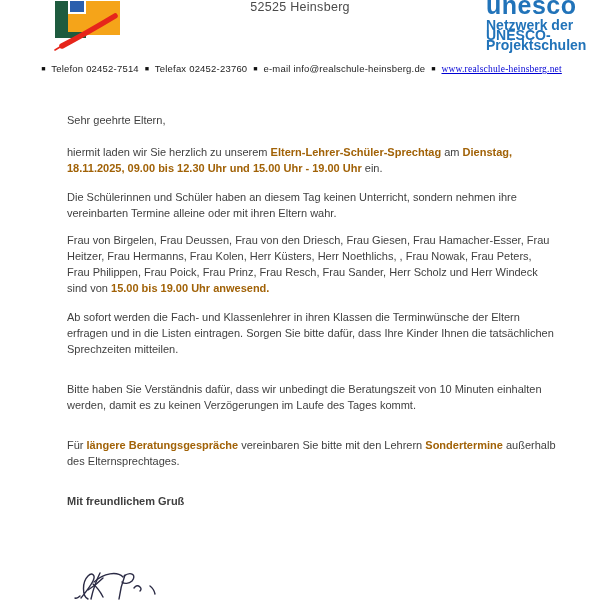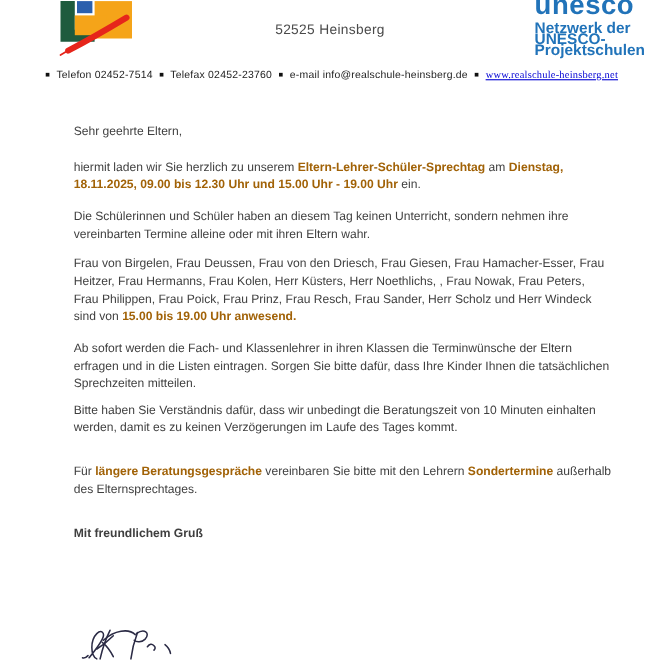--- a/index.html
+++ b/index.html
@@ -1,21 +1,21 @@
 <!DOCTYPE html>
 <html><head>
 <meta charset="utf-8">
 <style>
   html,body{margin:0;padding:0;}
   body{font-family:"Liberation Sans", sans-serif;background:#fff;}
   .page{position:relative;width:600px;height:600px;background:#ffffff;overflow:hidden;}
 
   
   .school-logo{position:absolute;left:53px;top:0;width:68px;height:52px;}
-  .postal-line{position:absolute;left:0;top:20px;width:100%;text-align:center;
+  .postal-line{position:absolute;left:0;top:0;width:100%;text-align:center;
                font-size:12.5px;color:#4a4a4a;letter-spacing:.3px;}
   .unesco-block{position:absolute;left:486px;top:-7px;color:#2173b9;}
   .unesco-wordmark{font-size:25px;font-weight:bold;letter-spacing:.5px;line-height:24px;}
   .unesco-sub{font-size:14px;font-weight:bold;line-height:10px;margin-top:3px;}
 
   .contact-line{position:absolute;left:0;top:63px;width:100%;text-align:center;
                 font-size:9.5px;color:#1c1c1c;letter-spacing:.2px;}
   .contact-line .bullet{font-size:7px;position:relative;top:-1px;padding:0 3px;color:#111;}
   .website-link{color:#0000d4;text-decoration:underline;cursor:pointer;font-family:Liberation Serif, serif;}
 
@@ -66,21 +66,21 @@
     <span>e-mail info@realschule-heinsberg.de</span>
     <span class="bullet">■</span>
     <a class="website-link">www.realschule-heinsberg.net</a>
   </div>
 
   <div class="letter">
     <p class="salutation">Sehr geehrte Eltern,</p>
     <p><span>hiermit laden wir Sie herzlich zu unserem </span><b>Eltern-Lehrer-Schüler-Sprechtag</b><span> am </span><b>Dienstag, 18.11.2025, 09.00 bis 12.30 Uhr und 15.00 Uhr - 19.00 Uhr</b><span> ein.</span></p>
     <p style="margin-bottom:11px"><span>Die Schülerinnen und Schüler haben an diesem Tag keinen Unterricht, sondern nehmen ihre vereinbarten Termine alleine oder mit ihren Eltern wahr.</span></p>
     <p><span>Frau von Birgelen, Frau Deussen, Frau von den Driesch,  Frau Giesen, Frau Hamacher-Esser, Frau Heitzer, Frau Hermanns, Frau Kolen, Herr Küsters, Herr Noethlichs, , Frau Nowak, Frau Peters, Frau Philippen, Frau Poick, Frau Prinz,  Frau Resch, Frau Sander, Herr Scholz und Herr Windeck sind von </span><b>15.00 bis 19.00 Uhr anwesend.</b></p>
-    <p style="margin-bottom:8px"><span>Ab sofort werden die Fach- und Klassenlehrer in ihren Klassen die Terminwünsche der Eltern erfragen und in die Listen eintragen. Sorgen Sie bitte dafür, dass Ihre Kinder Ihnen die tatsächlichen Sprechzeiten mitteilen.</span></p>
+    <p style="margin-bottom:24px"><span>Ab sofort werden die Fach- und Klassenlehrer in ihren Klassen die Terminwünsche der Eltern erfragen und in die Listen eintragen. Sorgen Sie bitte dafür, dass Ihre Kinder Ihnen die tatsächlichen Sprechzeiten mitteilen.</span></p>
     <p style="margin-bottom:24px"><span>Bitte haben Sie Verständnis dafür, dass wir unbedingt die Beratungszeit von 10 Minuten einhalten werden, damit es zu keinen Verzögerungen im Laufe des Tages kommt.</span></p>
     <p class="tight"><span>Für </span><b>längere Beratungsgespräche</b><span> vereinbaren Sie bitte mit den Lehrern </span><b>Sondertermine</b><span> außerhalb des Elternsprechtages.</span></p>
     <p class="closing">Mit freundlichem Gruß</p>
   </div>
 
   <svg class="signature" viewBox="0 0 95 31" aria-hidden="true">
     <path d="M3,29 q2,1 5,-2"></path>
     <path d="M16,30 C10,27 10,13 16,7 C20,3 24,6 21,12 C18,18 13,24 9,29"></path>
     <path d="M28,4 C24,12 21,21 19,30"></path>
     <path d="M31,9 C26,14 21,18 16,21"></path>

